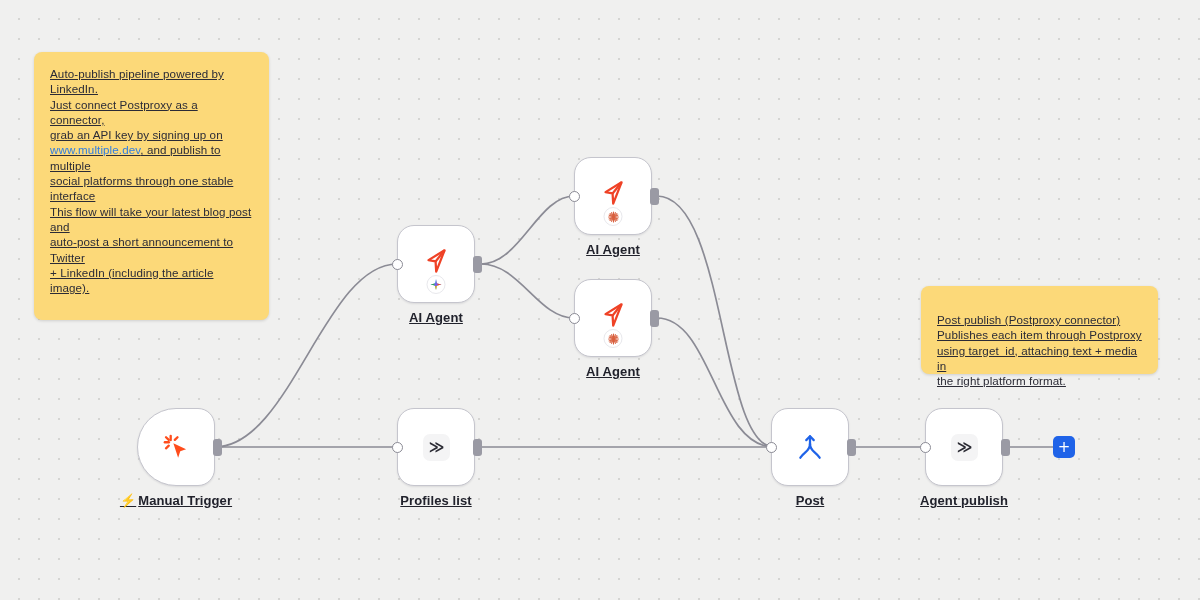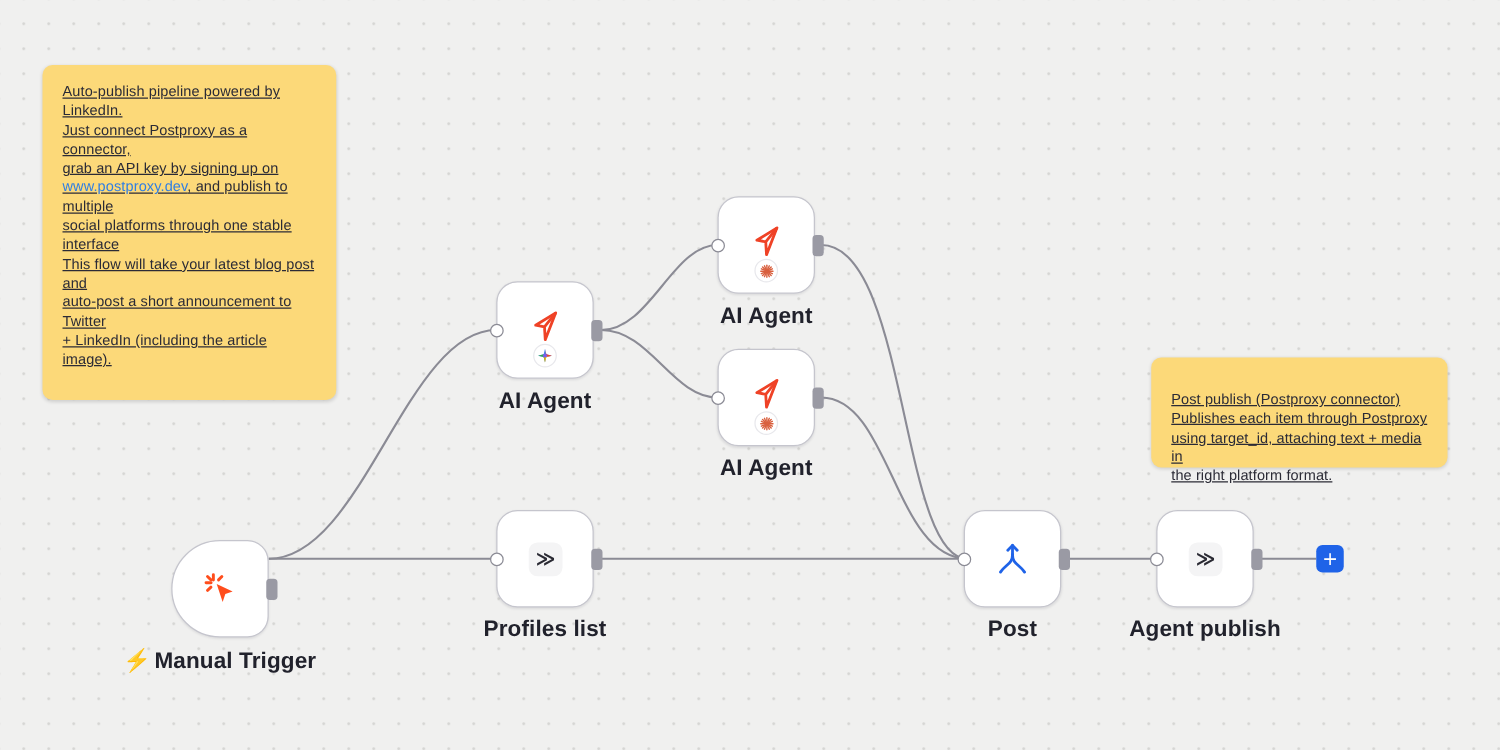--- a/index.html
+++ b/index.html
@@ -56,24 +56,25 @@
   .node.trigger {
     border-top-left-radius: 39px;
     border-bottom-left-radius: 39px;
   }
   .node-label {
     position: absolute;
     top: 84px;
     left: 50%;
     transform: translateX(-50%);
     white-space: nowrap;
-    font-size: 18px;
+    font-size: 13px;
     font-weight: 700;
     color: #21222c;
     letter-spacing: .1px;
+    text-decoration: underline;
   }
   .node-label .bolt { color: #ff8a1f; font-weight: 400; margin-right: 2px; }
   
   .port-in {
     position: absolute;
     left: -6px; top: 50%;
     width: 11px; height: 11px;
     margin-top: -5.5px;
     border-radius: 50%;
     background: #ffffff;
@@ -143,36 +144,36 @@
     <path class="edge-path" d="M 855 447 L 927 447"></path>
 
     <path class="edge-path" d="M 1008 447 L 1053 447"></path>
   </svg>
 
   <div class="sticky" style="left:34px; top:52px; width:235px; height:268px;">
     <p>Auto-publish pipeline powered by</p>
     <p>LinkedIn.</p>
     <p>Just connect Postproxy as a connector,</p>
     <p>grab an API key by signing up on</p>
-    <p><a href="#">www.postproxy.dev</a><span>, and publish to multiple</span></p>
+    <p><a href="#">www.multiple.dev</a><span>, and publish to multiple</span></p>
     <p>social platforms through one stable</p>
     <p>interface</p>
     <p>This flow will take your latest blog post and</p>
     <p>auto-post a short announcement to Twitter</p>
     <p>+ LinkedIn (including the article image).</p>
   </div>
 
   <div class="sticky" style="left:921px; top:286px; width:237px; height:88px; padding-top:26px;">
     <p>Post publish (Postproxy connector)</p>
     <p>Publishes each item through Postproxy</p>
     <p>using target_id, attaching text + media in</p>
     <p>the right platform format.</p>
   </div>
 
-  <div class="node trigger" style="left:137px; top:432px;justify-content:flex-end;">
+  <div class="node trigger" style="left:137px; top:408px;justify-content:flex-end;">
     <div class="icon-wrap">
       <svg width="34" height="34" viewBox="0 0 32 32">
         <g stroke="#ff4d1c" stroke-width="2.2" stroke-linecap="round">
           <line x1="11" y1="5.5" x2="11" y2="9.5"></line>
           <line x1="5.5" y1="11.5" x2="9.3" y2="11.5"></line>
           <line x1="6.6" y1="6.8" x2="9.2" y2="9.3"></line>
           <line x1="17.4" y1="6.8" x2="14.9" y2="9.3"></line>
           <line x1="6.6" y1="17.2" x2="9.2" y2="14.8"></line>
         </g>
         <path d="M13.5 12.5 L25.5 18 L20 20 L18 26 Z" fill="#ff4d1c"></path>

